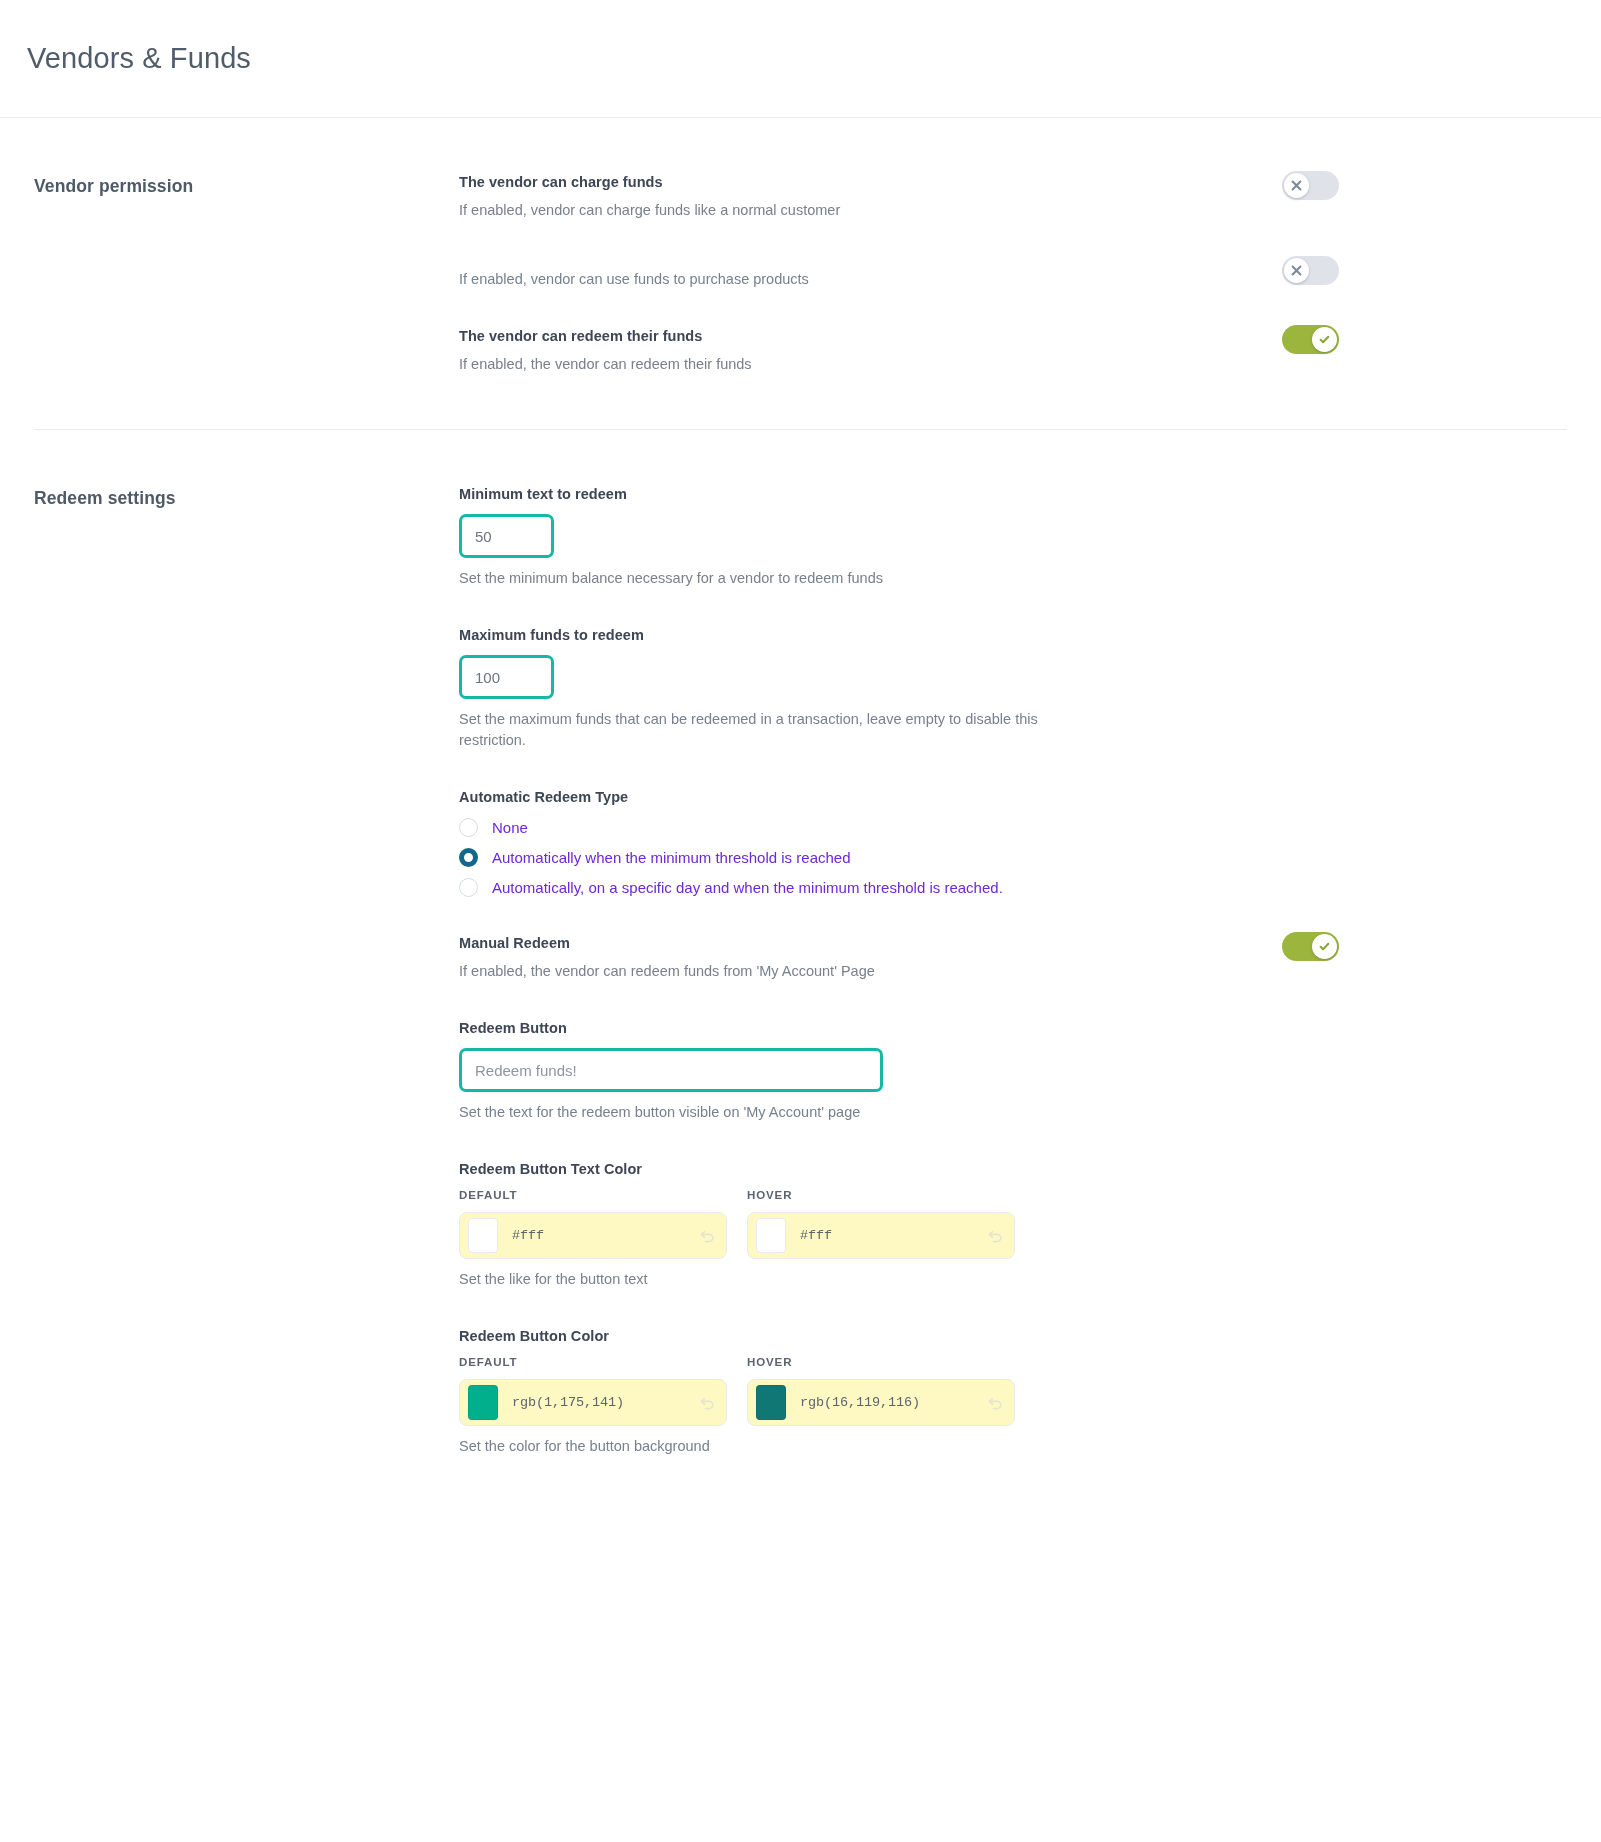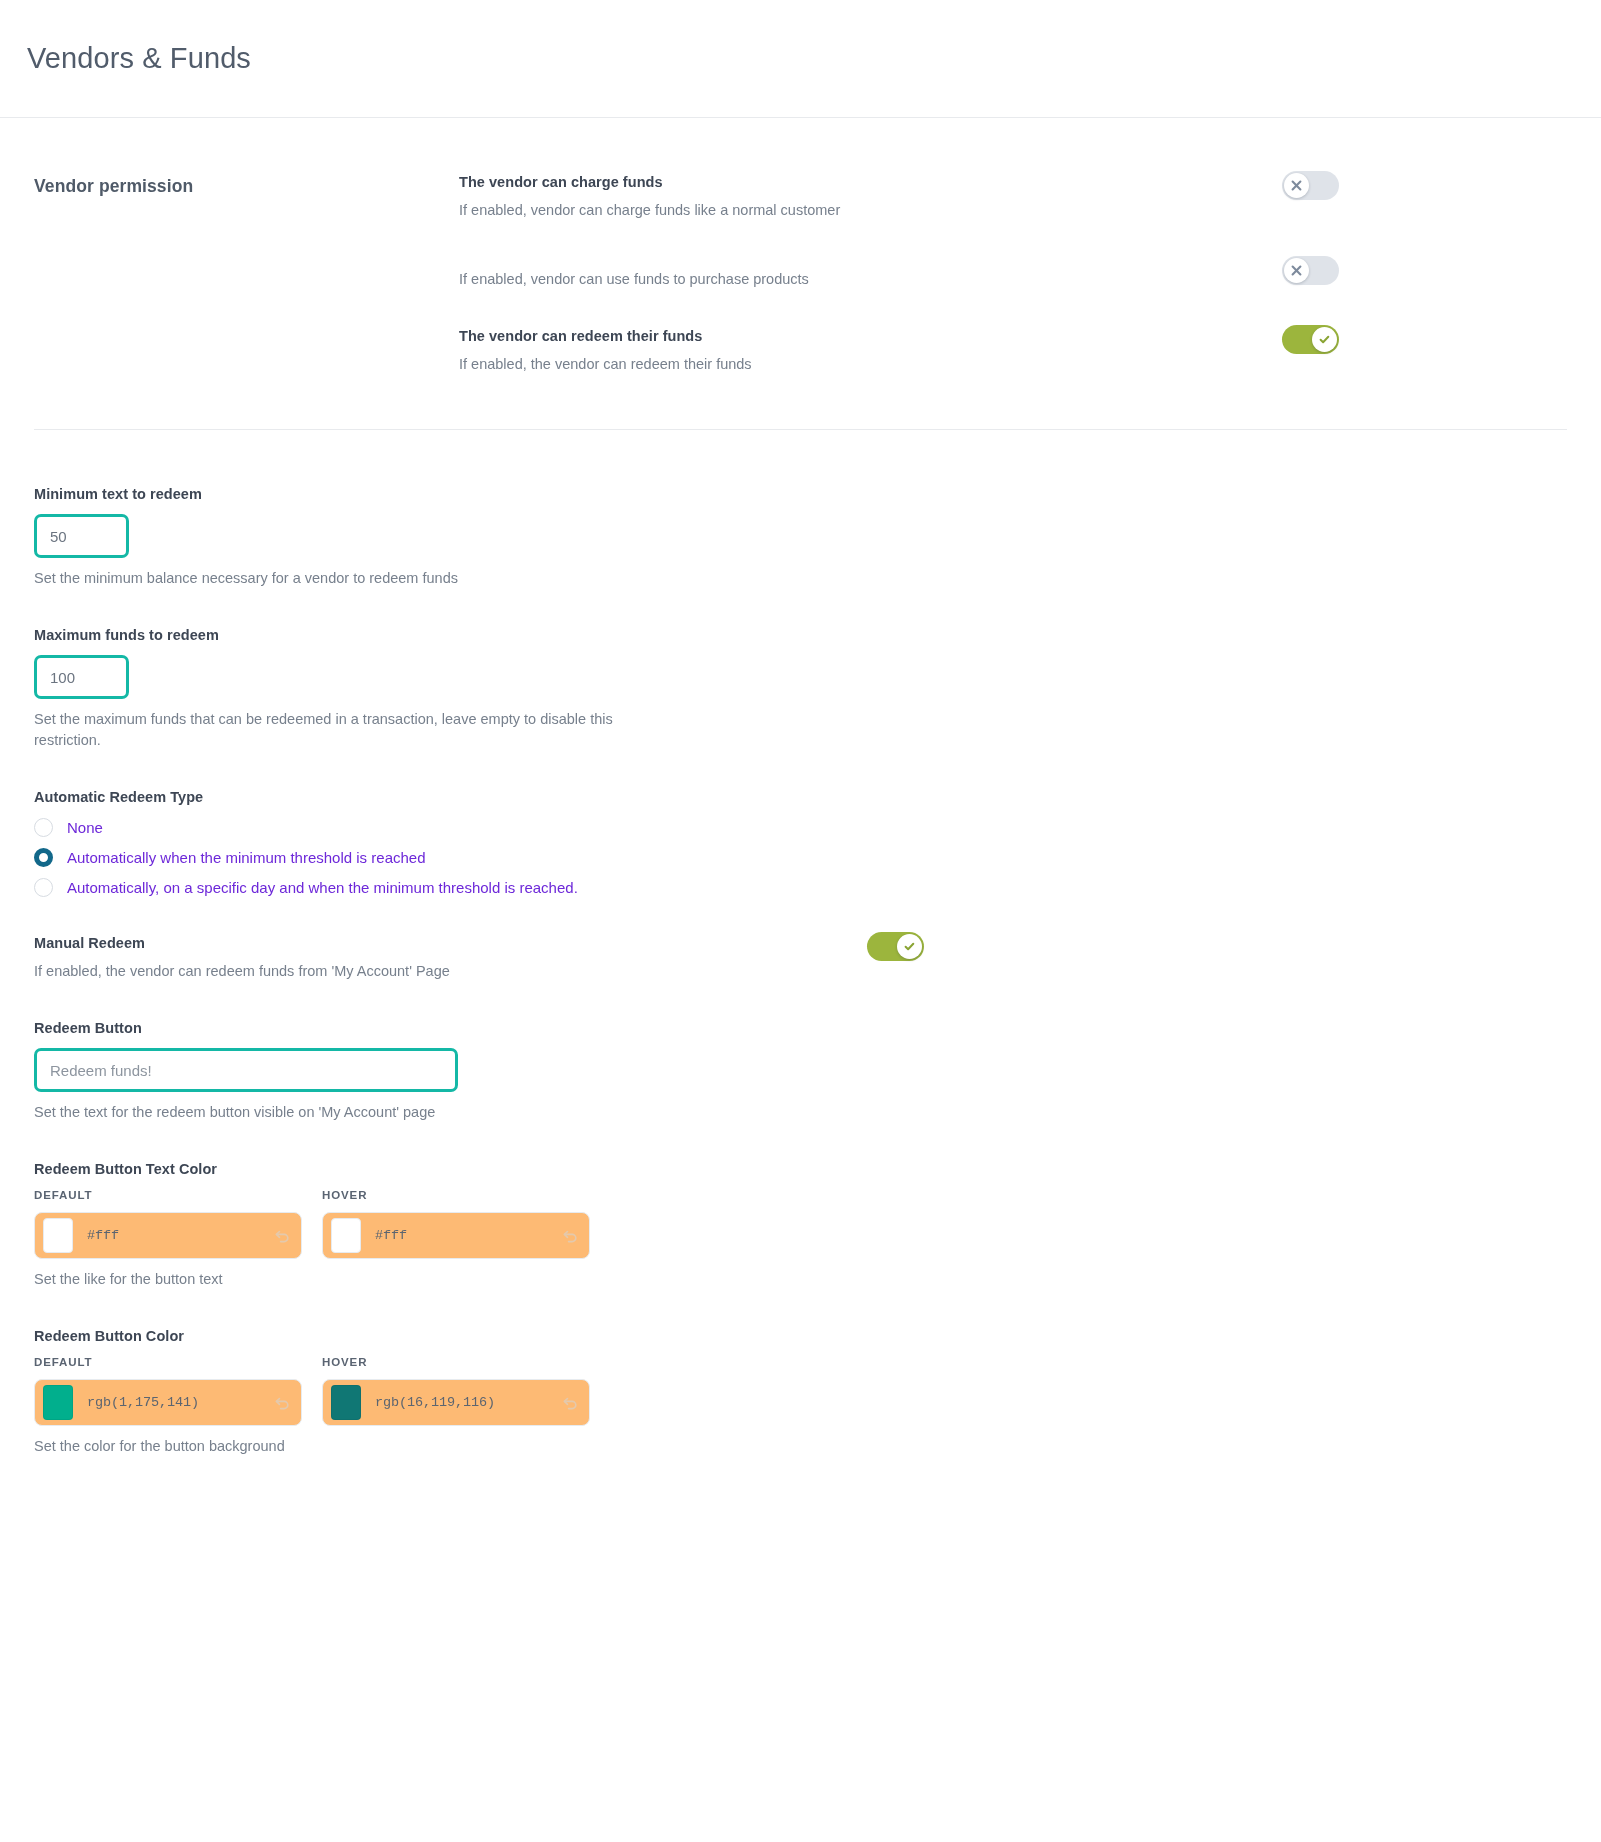--- a/index.html
+++ b/index.html
@@ -179,21 +179,21 @@
     font-weight: 700;
     letter-spacing: .9px;
     color: #5a6472;
     display: block;
     margin-bottom: 11px;
   }
   .color-field {
     height: 47px;
     border: 1px solid #e7ebef;
     border-radius: 8px;
-    background: #fdba74;
+    background: #fef9c3;
     display: flex;
     align-items: center;
     padding: 0 9px 0 8px;
     cursor: pointer;
   }
   .color-swatch {
     flex: 0 0 auto;
     width: 30px;
     height: 35px;
     border-radius: 4px;
@@ -277,20 +277,23 @@
           </div>
         </div>
       </div>
 
     </div>
   </div>
 
   <div class="section-divider"></div>
 
   <div class="section">
+    <div class="section-col-label">
+      <div class="section-heading">Redeem settings</div>
+    </div>
     <div class="section-col-body">
 
       <div class="field">
         <span class="field-label">Minimum text to redeem</span>
         <input class="text-input num" type="text" value="50" style="">
         <div class="field-desc">Set the minimum balance necessary for a vendor to redeem funds</div>
       </div>
 
       <div class="field">
         <span class="field-label">Maximum funds to redeem</span>

